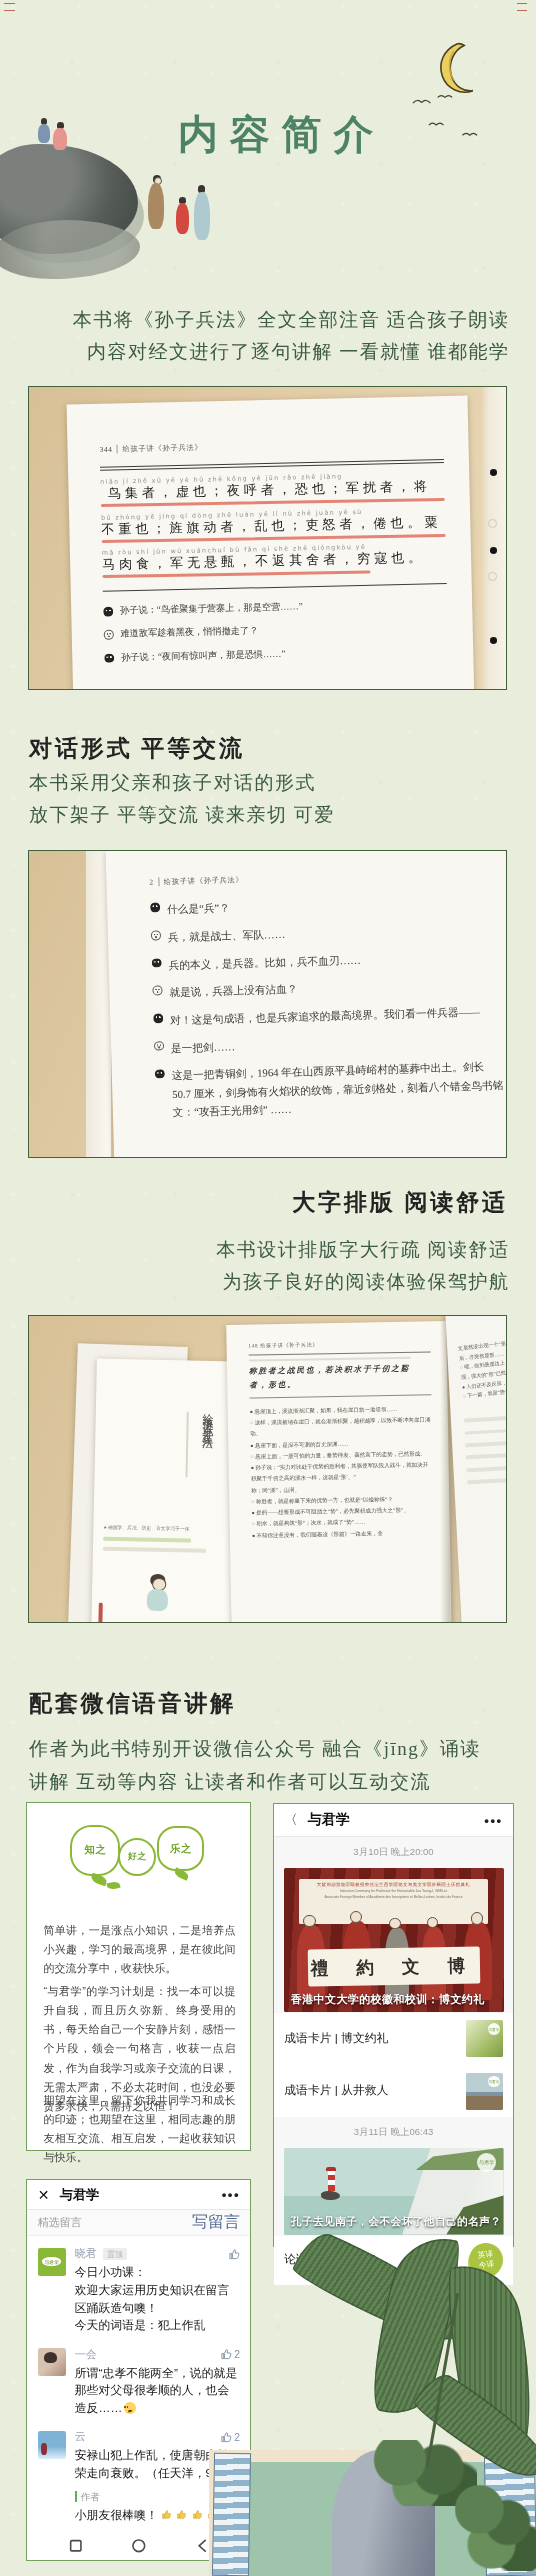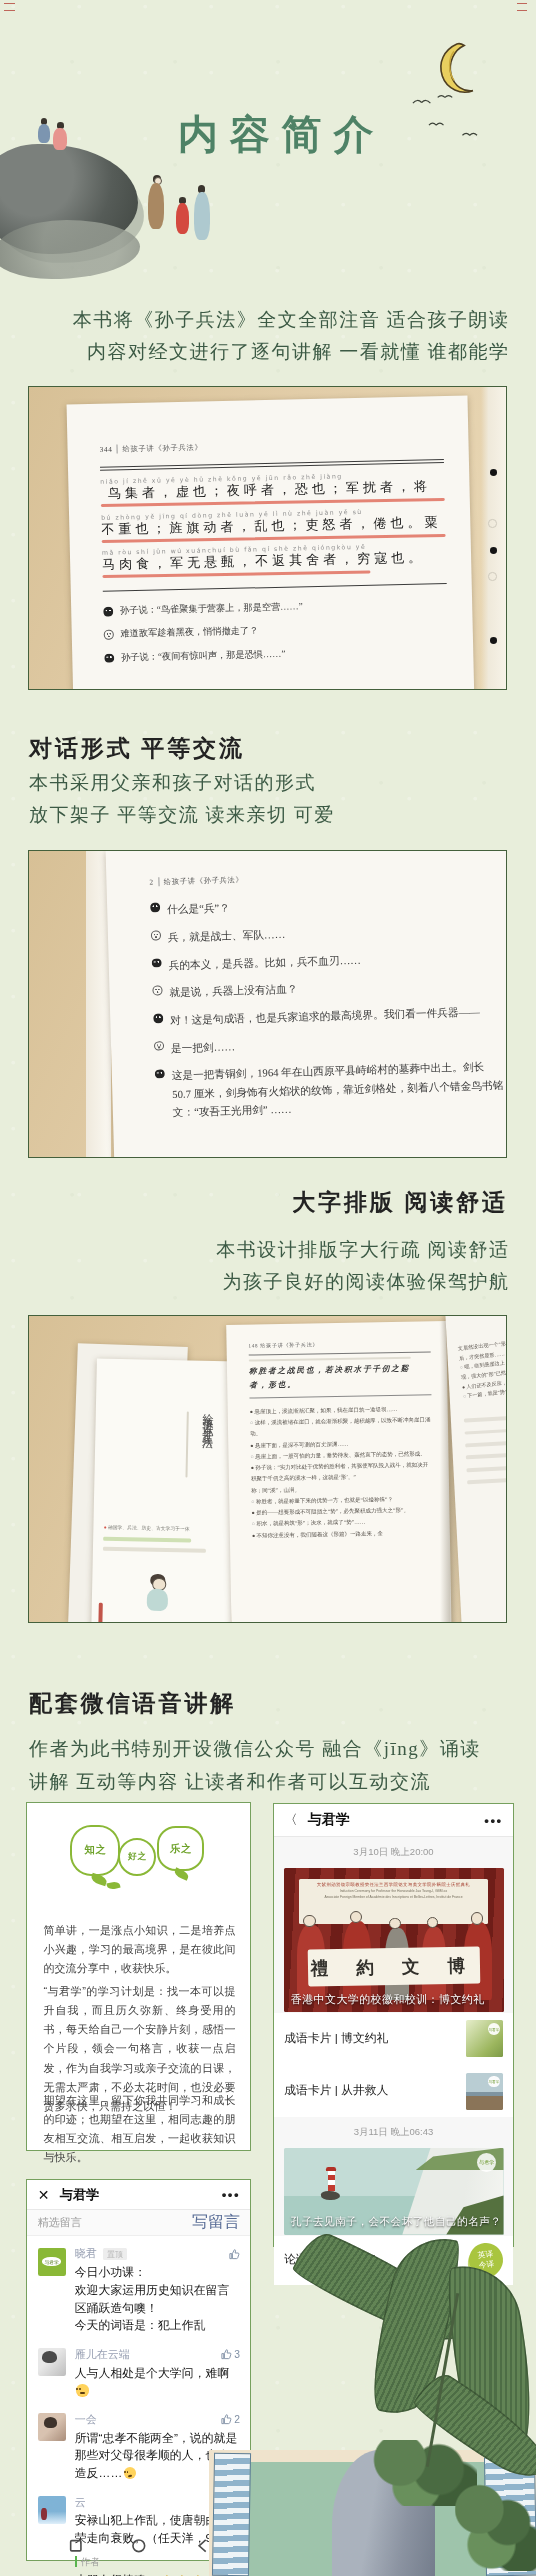--- a/index.html
+++ b/index.html
@@ -69,21 +69,21 @@
   .wx-title{font-size:14px;color:#111;font-weight:600;margin-left:10.3px;}
   .wx-menu{margin-left:auto;color:#222;font-size:13.2px;letter-spacing:1.5px;font-weight:700;}
   .wx-date{text-align:center;color:#9b9b9b;font-size:9.5px;}
   .wx-row{display:flex;align-items:center;padding:7.3px 10.3px;background:#fff;}
   .wx-row-title{font-size:11.8px;color:#1a1a1a;flex:1;}
   .thumb{width:37px;height:37px;border-radius:1.5px;flex:0 0 37px;position:relative;overflow:hidden;}
   .mini-bubble{position:absolute;top:2.9px;right:2.9px;width:11.8px;height:11.8px;border-radius:50%;
     background:rgba(255,255,255,.92);color:#6f9a32;font-size:3.7px;display:flex;align-items:center;justify-content:center;}
   .divider{height:0.7px;background:#ececec;margin:0 10.3px;}
   .card{position:relative;margin:8.8px 9.5px 0;overflow:hidden;border-radius:1.5px;}
-  .card-caption{position:absolute;left:7.3px;right:23px;bottom:5.1px;color:#fff;font-size:11px;font-weight:400;
+  .card-caption{position:absolute;left:7.3px;right:23px;bottom:5.1px;color:#fff;font-size:11px;font-weight:700;
     text-shadow:0 0.7px 2.2px rgba(0,0,0,.8);letter-spacing:0.4px;white-space:nowrap;}
   .badge{width:34px;height:34px;border-radius:50%;background:#a9c53f;color:#fff;display:flex;flex-direction:column;
     align-items:center;justify-content:center;font-size:7.7px;line-height:1.25;transform:rotate(-6deg);
     box-shadow:-2.2px 2.9px 0 -0.7px #c2d66e;}
 
   
   .bub{position:absolute;border:2.2px solid #8ab837;background:#fff;color:#6fa32c;font-size:10.3px;font-weight:700;
     display:flex;align-items:center;justify-content:center;letter-spacing:0.7px;}
   .leaf{position:absolute;background:#8ab837;border-radius:0 60% 0 60%;}
 
@@ -438,33 +438,20 @@
             <path d="M3 9h3v8H3z M7 9l3-6c1.2-.6 2.2.2 2 1.4L11.4 8H16c1 0 1.7 1 1.4 2l-1.8 5.6c-.3.9-1 1.4-2 1.4H7z" fill="none" stroke="#7f8fa4" stroke-width="1.5"></path>
           </svg>
       </span>
       <div class="cm-text">
         <div>今日小功课：</div>
         <div>欢迎大家运用历史知识在留言区踊跃造句噢！</div>
         <div>今天的词语是：犯上作乱</div>
       </div>
     </div>
 
-    <div class="cm" style="margin:11.8px 10.3px 0;">
-      <div class="cm-avatar" style="background:linear-gradient(135deg,#e8e8e8 0 40%,#bdbdbd);">
-        <div class="abs" style="left:4.4px;top:2.9px;width:14.7px;height:11.8px;border-radius:50% 50% 40% 40%;background:#4a4a4a;"></div>
-      </div>
-      <span class="cm-name">雁儿在云端</span>
-      <span class="like">
-        <svg width="12.5" height="12.5" viewBox="0 0 20 20">
-            <path d="M3 9h3v8H3z M7 9l3-6c1.2-.6 2.2.2 2 1.4L11.4 8H16c1 0 1.7 1 1.4 2l-1.8 5.6c-.3.9-1 1.4-2 1.4H7z" fill="none" stroke="#7f8fa4" stroke-width="1.5"></path>
-          </svg>
-        <span style="margin-left:2.2px;">3</span>
-      </span>
-      <div class="cm-text"><span>人与人相处是个大学问，难啊</span><span class="emoji-face"><i></i><i></i><b></b></span></div>
-    </div>
 
     <div class="cm" style="margin:11.8px 10.3px 0;">
       <div class="cm-avatar" style="background:linear-gradient(135deg,#d8c2b0 0 50%,#a98d7a);">
         <div class="abs" style="left:5.9px;top:3.7px;width:13.2px;height:11px;border-radius:50% 50% 40% 40%;background:#3e332c;"></div>
       </div>
       <span class="cm-name">一会</span>
       <span class="like">
         <svg width="12.5" height="12.5" viewBox="0 0 20 20">
             <path d="M3 9h3v8H3z M7 9l3-6c1.2-.6 2.2.2 2 1.4L11.4 8H16c1 0 1.7 1 1.4 2l-1.8 5.6c-.3.9-1 1.4-2 1.4H7z" fill="none" stroke="#7f8fa4" stroke-width="1.5"></path>
           </svg>

